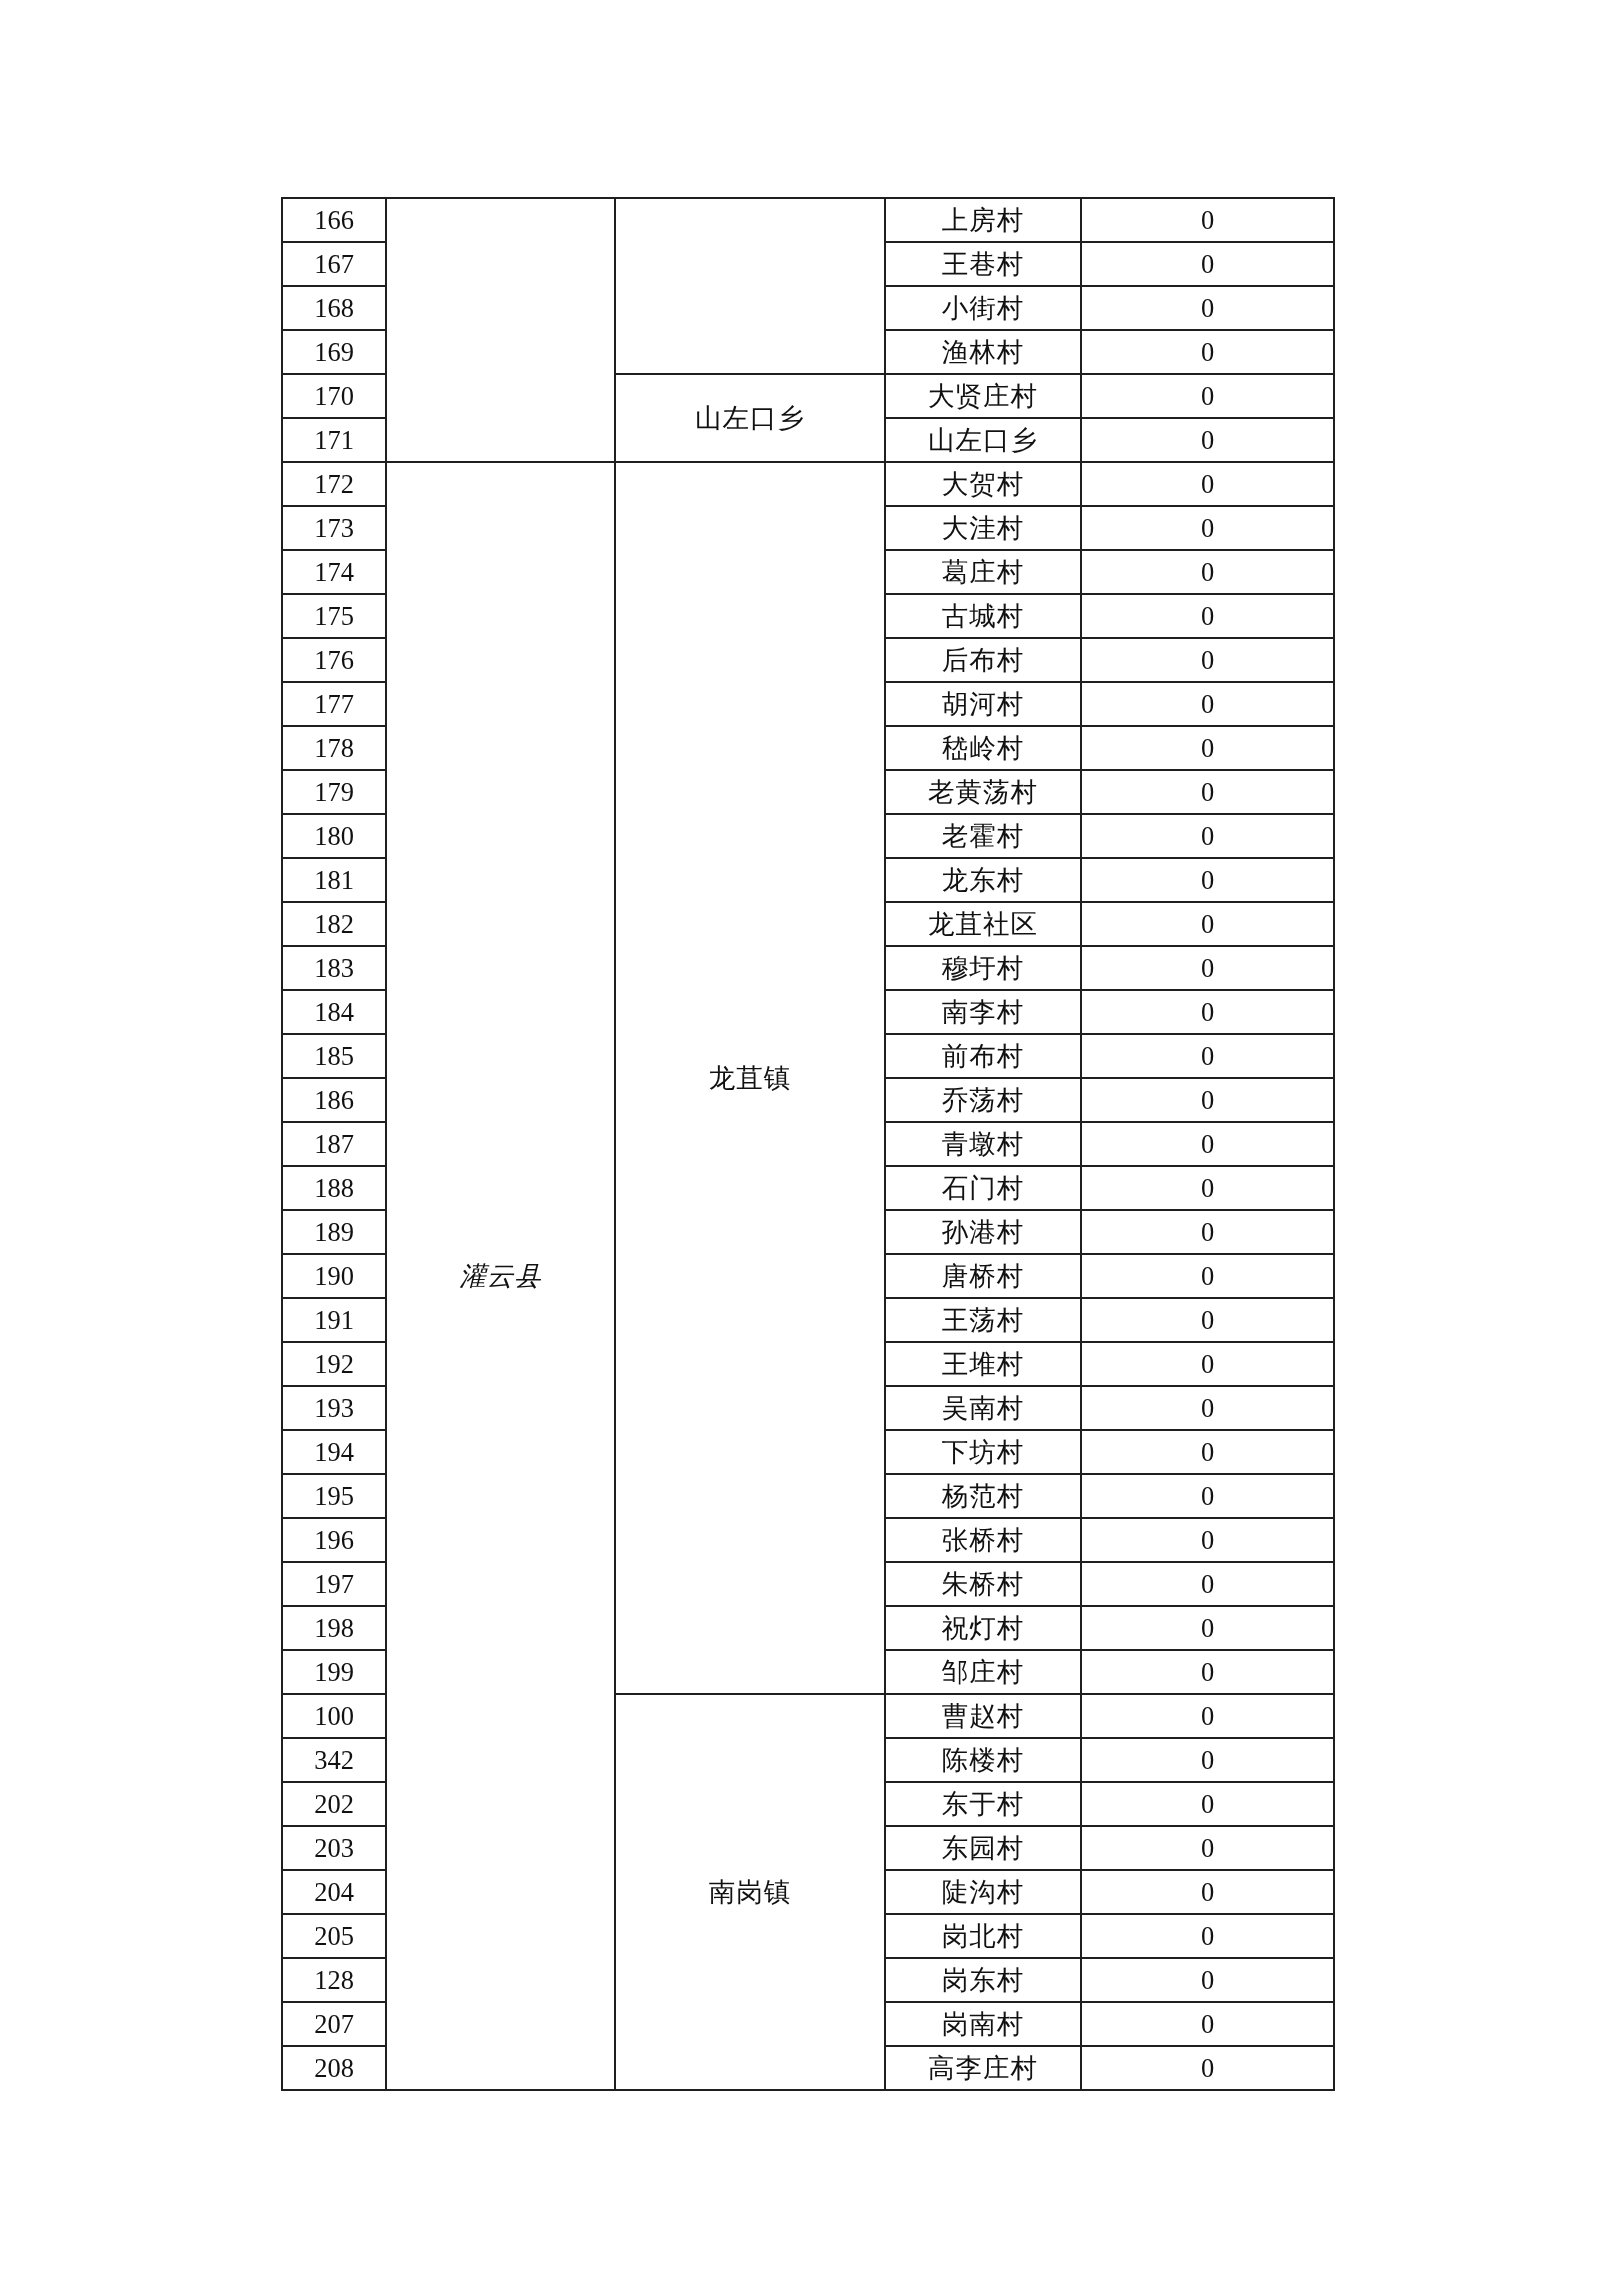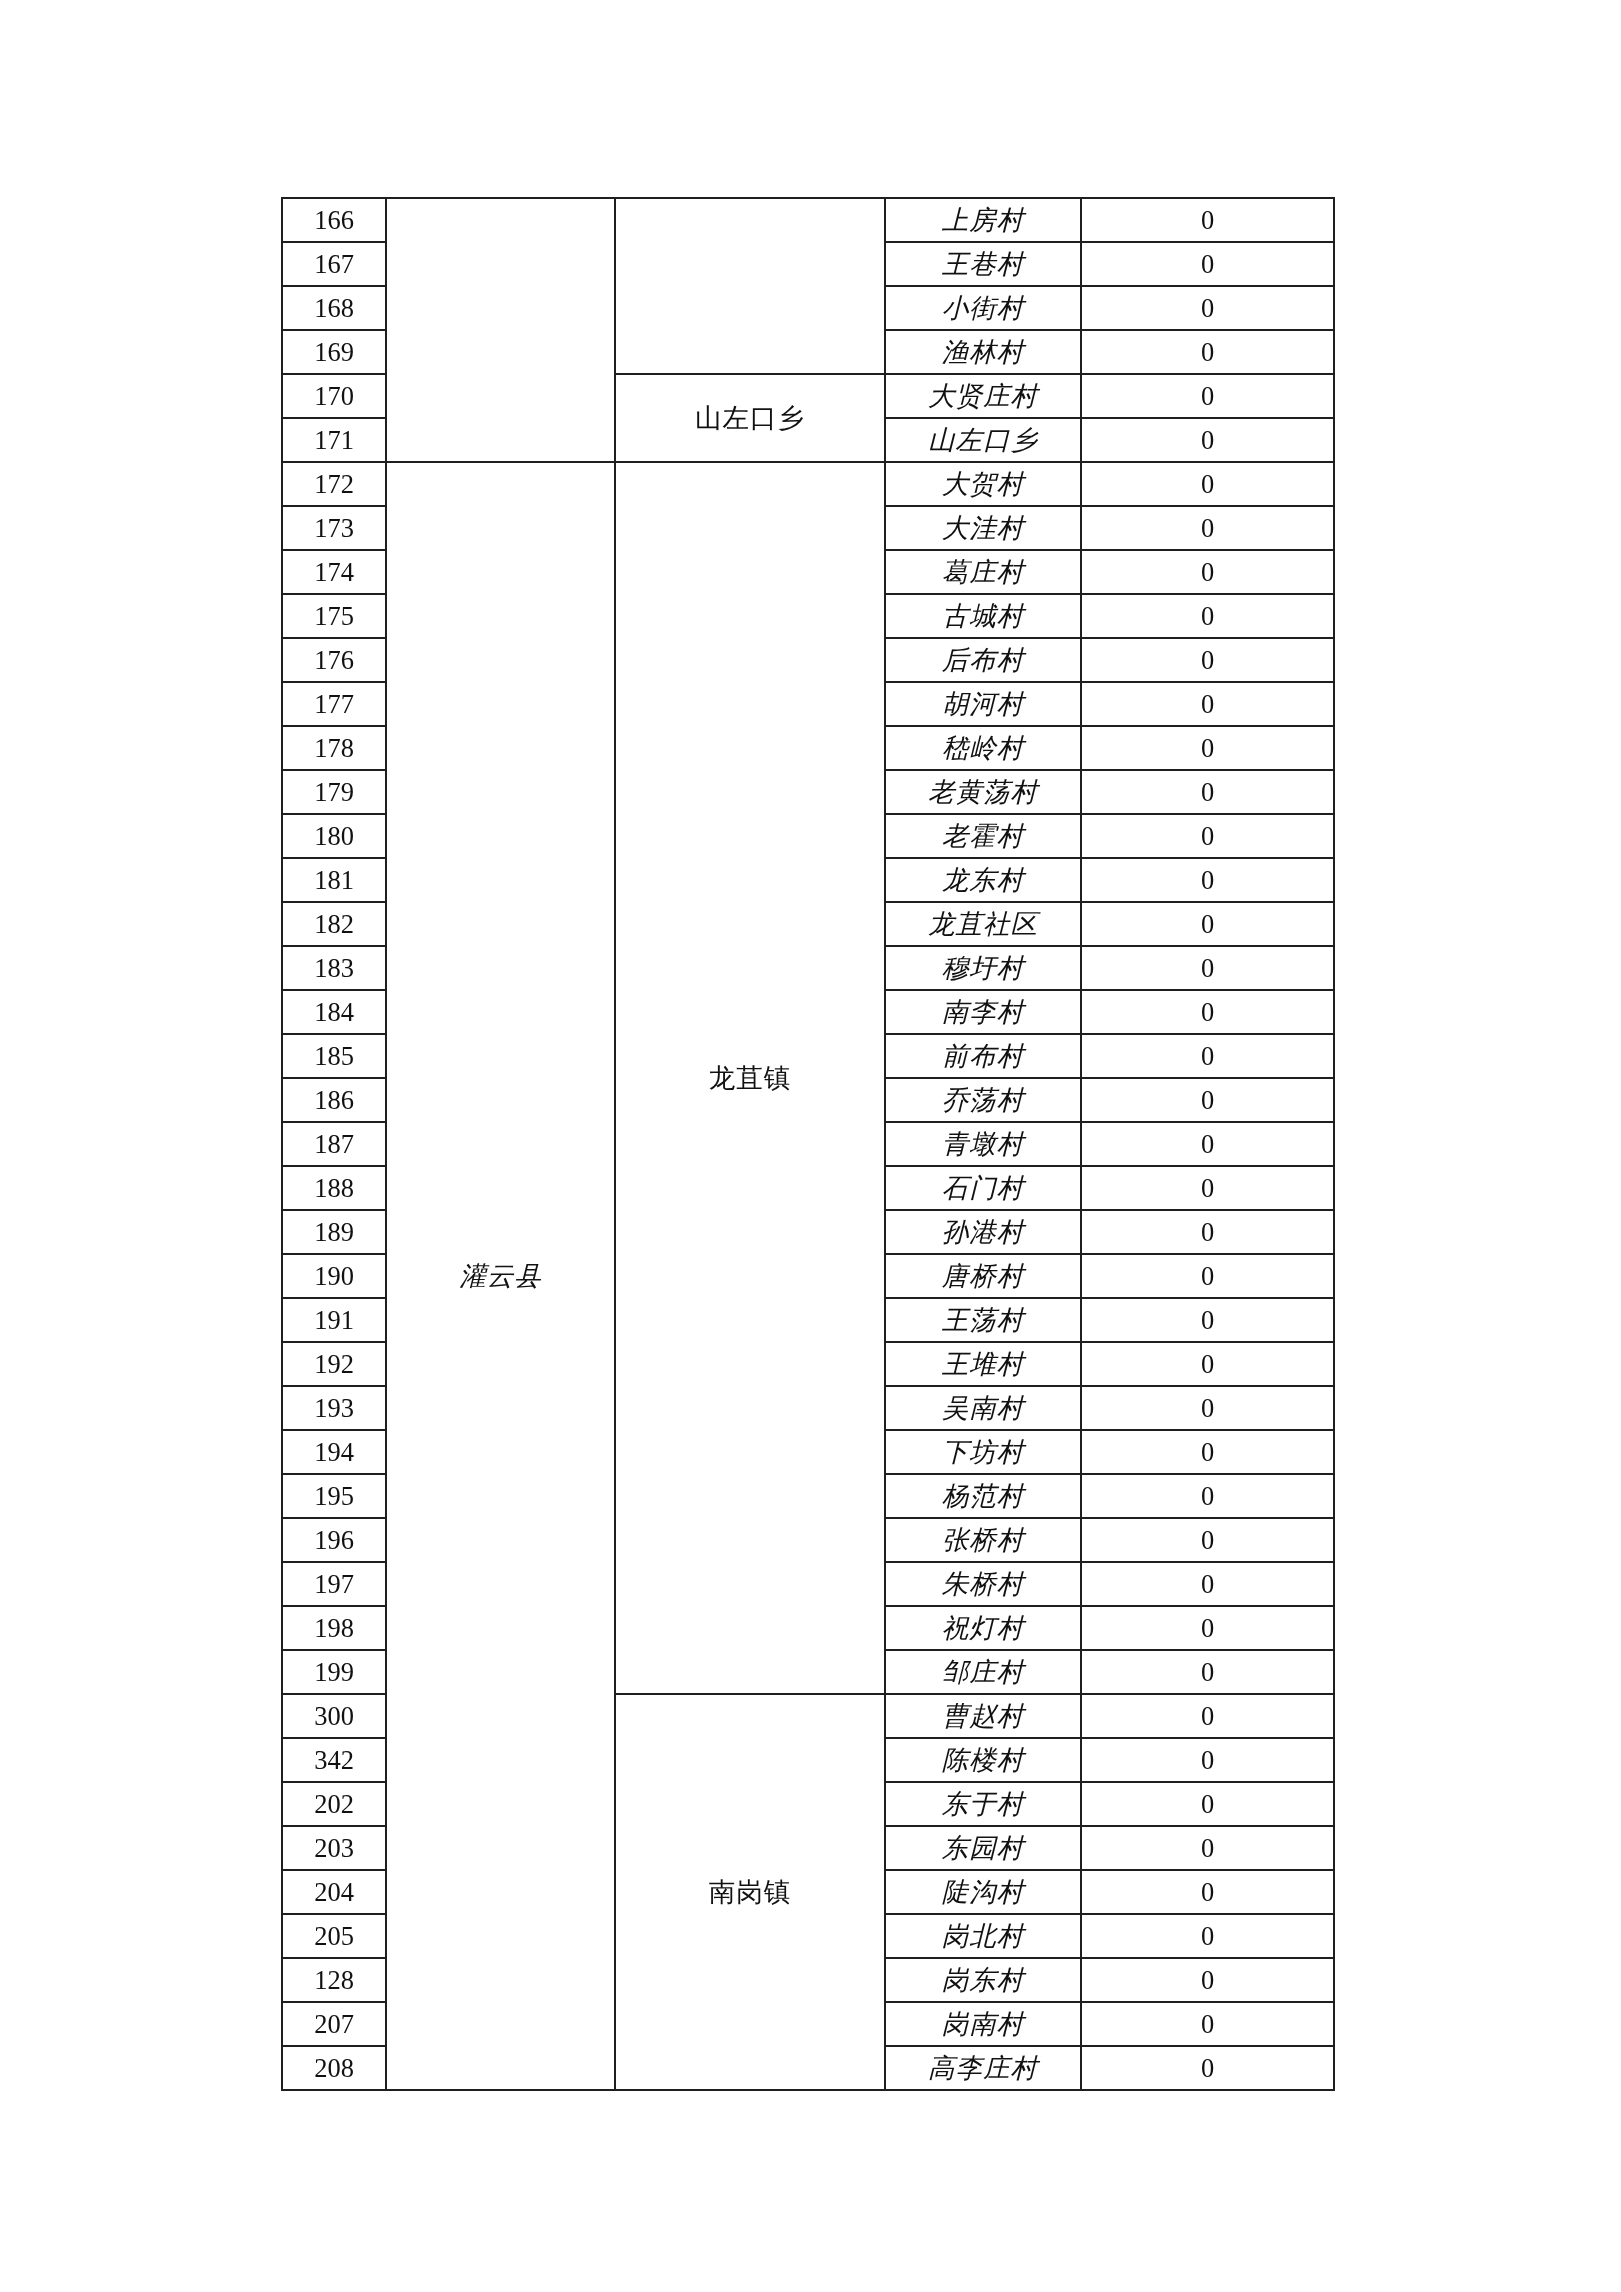--- a/index.html
+++ b/index.html
@@ -33,21 +33,21 @@
     padding: 0;
     overflow: hidden;
     white-space: nowrap;
   }
   table.doc-table tr {
     height: 44px;
   }
   .col-no     { }
   .col-county { letter-spacing: 1px; font-style: italic; }
   .col-town   { letter-spacing: 1px; margin-top: 32px; }
-  .col-village{ letter-spacing: 1px; font-style: italic; }
+  .col-village{ letter-spacing: 1px; }
   .col-value  { }
 </style>
 </head>
 <body>
 
 <div class="page">
   <table class="doc-table">
     <colgroup>
       <col style="width:104px">
       <col style="width:229px">
@@ -225,21 +225,21 @@
           <td class="col-no">198</td>
           <td class="col-village">祝灯村</td>
           <td class="col-value">0</td>
         </tr>
         <tr>
           <td class="col-no">199</td>
           <td class="col-village">邹庄村</td>
           <td class="col-value">0</td>
         </tr>
         <tr>
-          <td class="col-no">300</td>
+          <td class="col-no">100</td>
           <td class="col-town" rowspan="9">南岗镇</td>
           <td class="col-village">曹赵村</td>
           <td class="col-value">0</td>
         </tr>
         <tr>
           <td class="col-no">342</td>
           <td class="col-village">陈楼村</td>
           <td class="col-value">0</td>
         </tr>
         <tr>

